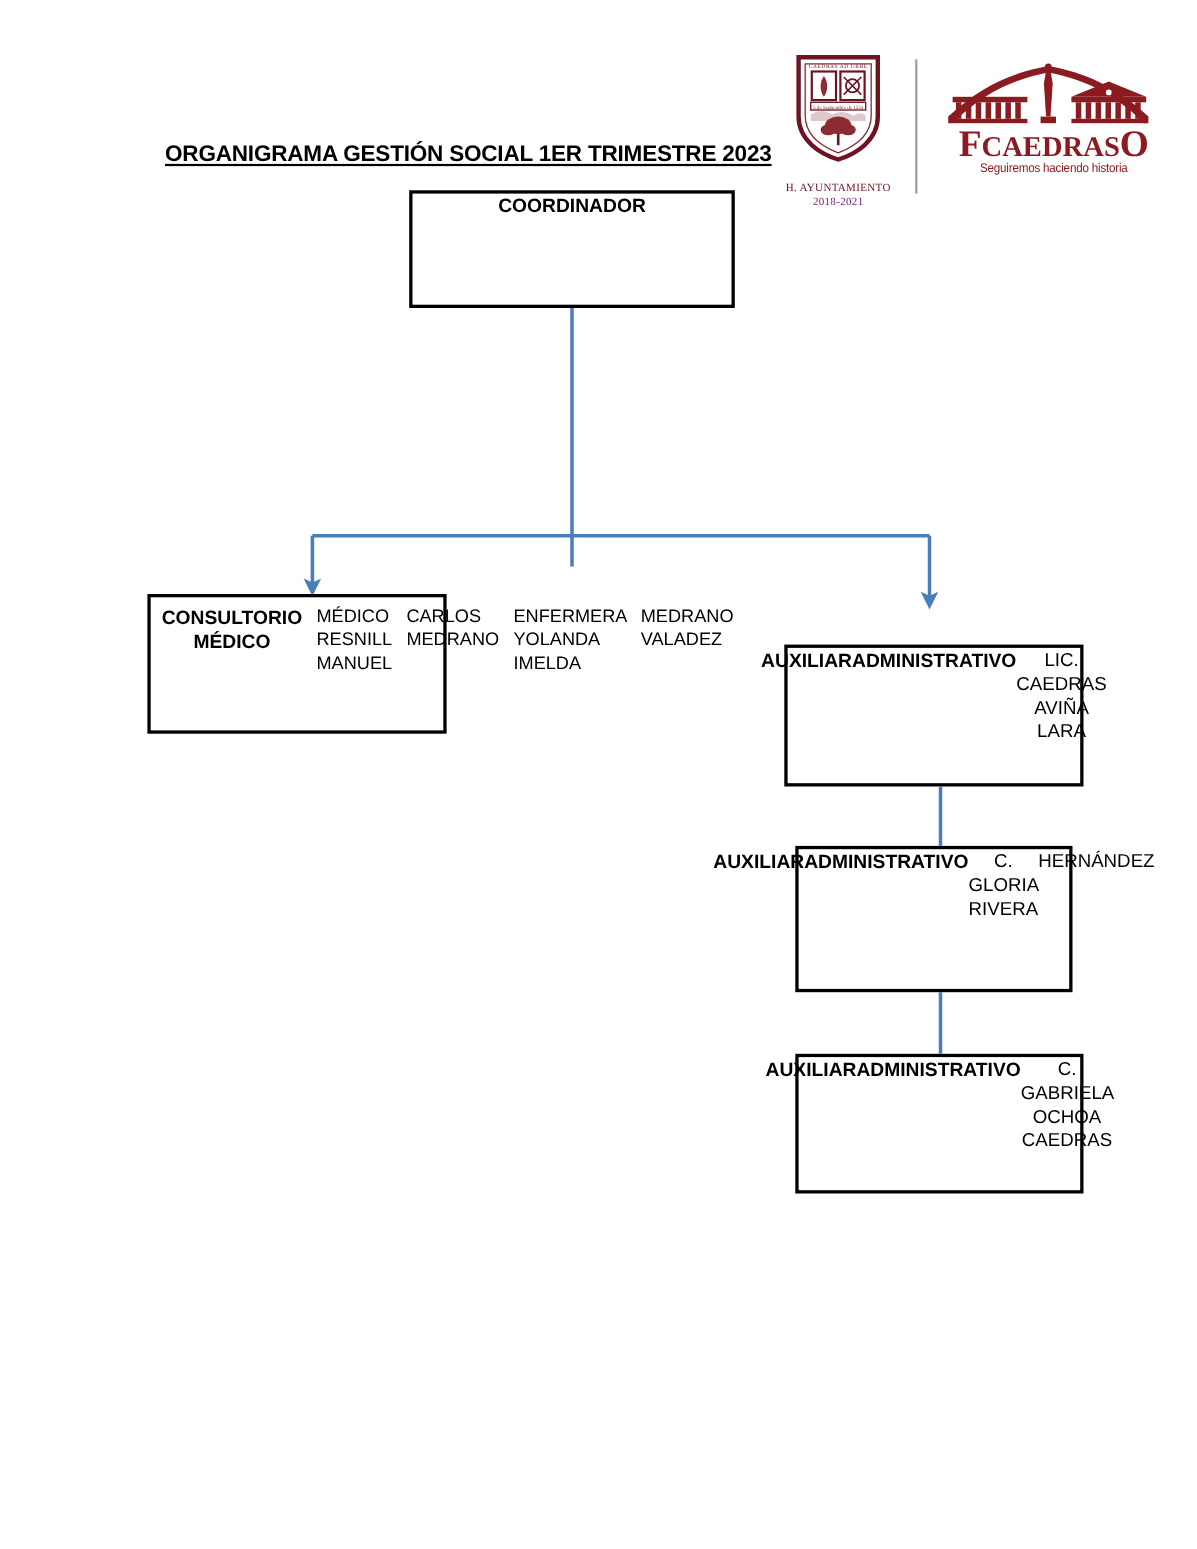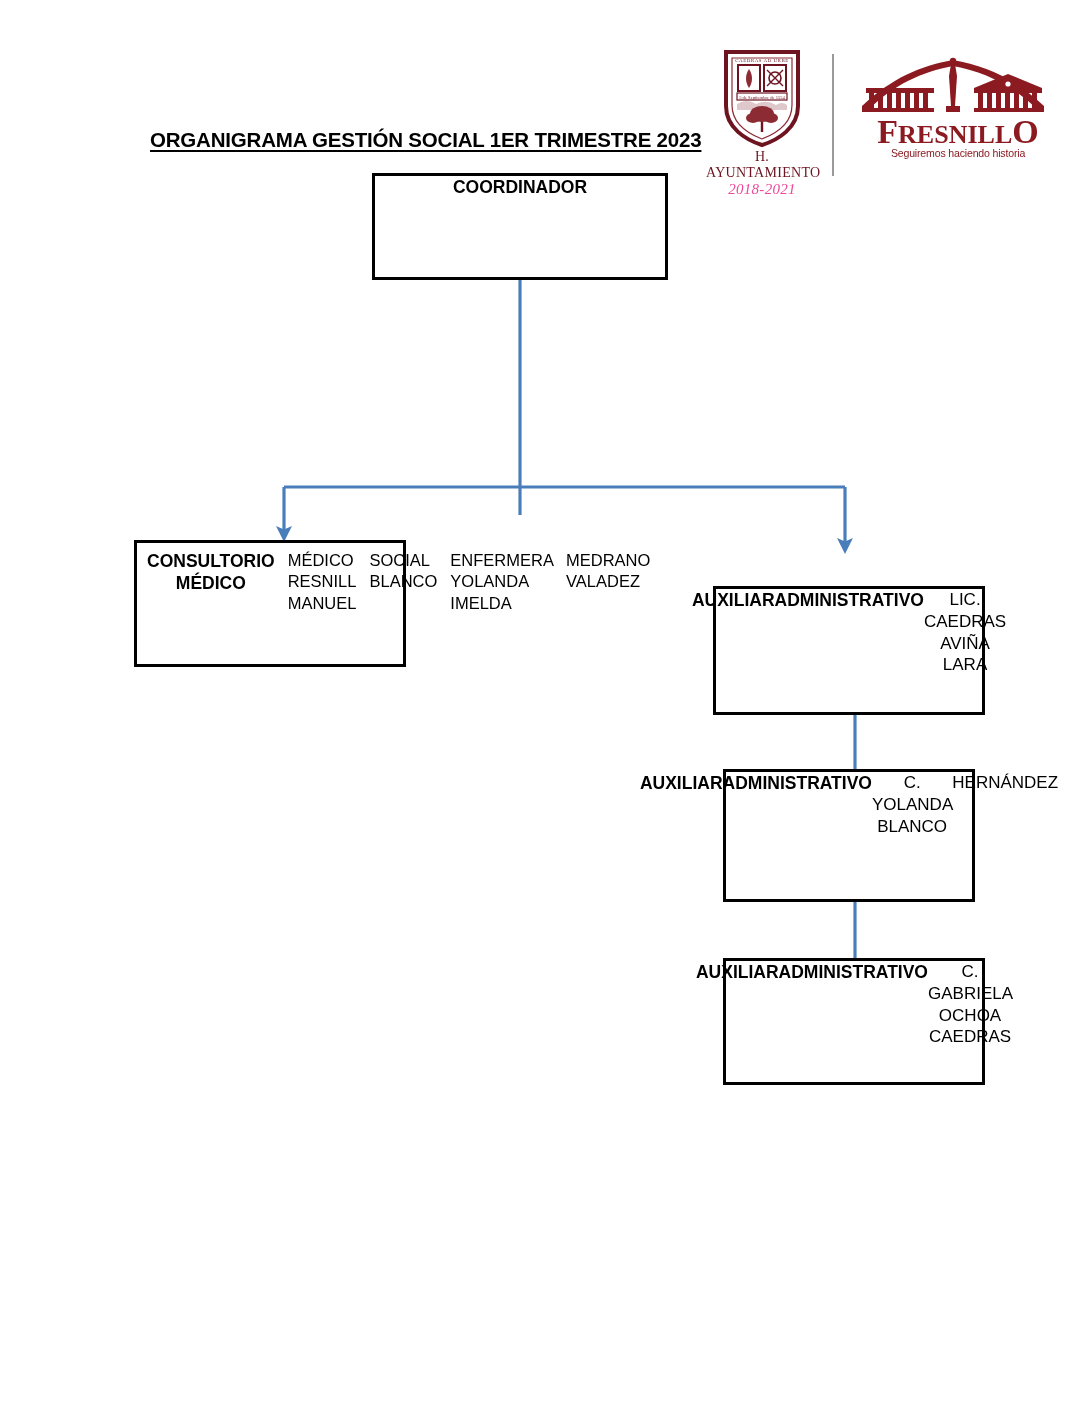--- a/index.html
+++ b/index.html
@@ -41,33 +41,32 @@
   .crest-block {
     position: absolute;
     left: 0px;
     top: 0px;
     width: 112px;
     text-align: center;
   }
   .crest-svg { display: block; margin: 0 auto; }
   .crest-caption-1 {
     font-family: "Liberation Serif", serif;
-    font-size: 14px;
+    font-size: 10px;
     color: #6d1420;
     letter-spacing: 0.3px;
     line-height: 1.15;
-    margin-top: 1px;
+    margin-top: 18px;
   }
   .crest-caption-2 {
     font-family: "Liberation Serif", serif;
-    font-size: 15px;
-    color: #ec4899;
+    font-size: 10px;
+    color: #701a75;
     letter-spacing: 0.3px;
     line-height: 1.1;
-    font-style: italic;
   }
 
   .logo-divider {
     position: absolute;
     left: 126px;
     top: 6px;
     width: 1.5px;
     height: 122px;
     background: #9a9a9a;
   }
@@ -224,21 +223,21 @@
           <rect x="129" y="37" width="5" height="15"></rect>
           <rect x="138" y="37" width="5" height="15"></rect>
           <rect x="147" y="37" width="5" height="15"></rect>
           <rect x="156" y="37" width="5" height="15"></rect>
           <rect x="165" y="37" width="5" height="15"></rect>
           <rect x="174" y="37" width="5" height="15"></rect>
         </g>
         <circle cx="150" cy="28" r="2.6" fill="#ffffff"></circle>
       </g>
     </svg>
-    <div class="fresnillo-word"><span class="cap">F</span><span class="sml">RESNILL</span><span class="cap">O</span></div>
+    <div class="fresnillo-word"><span class="cap">F</span><span class="sml">CAEDRAS</span><span class="cap">O</span></div>
     <div class="fresnillo-tag">Seguiremos haciendo historia</div>
   </div>
 </div>
 
 <svg class="connectors">
   <defs>
     <marker id="arrowhead" viewBox="0 0 12 12" refX="6" refY="6" markerWidth="6" markerHeight="6" orient="auto-start-reverse">
       <path d="M 1 1 L 11 6 L 1 11 L 3.2 6 Z" fill="#4A7EBB"></path>
     </marker>
   </defs>
@@ -256,35 +255,35 @@
   <line x1="855" y1="902" x2="855" y2="958" stroke="#4A7EBB" stroke-width="3.2"></line>
 </svg>
 
 <div class="node" id="node-coordinador">
   <div class="node-title">COORDINADOR</div>
 </div>
 
 <div class="node" id="node-consultorio">
   <div class="node-title">CONSULTORIO MÉDICO</div>
   <div class="node-line-left">MÉDICO RESNILL MANUEL</div>
-  <div class="node-line-left">SOCIAL  BLANCO</div>
+  <div class="node-line-left">CARLOS  MEDRANO</div>
   <div class="node-line-left">ENFERMERA YOLANDA IMELDA</div>
   <div class="node-line-left">MEDRANO VALADEZ</div>
 </div>
 
 <div class="node" id="node-aux-1">
   <div class="node-title">AUXILIAR</div>
   <div class="node-title">ADMINISTRATIVO</div>
   <div class="node-sub">LIC. CAEDRAS AVIÑA LARA</div>
 </div>
 
 <div class="node" id="node-aux-2">
   <div class="node-title">AUXILIAR</div>
   <div class="node-title">ADMINISTRATIVO</div>
-  <div class="node-sub">C. YOLANDA BLANCO</div>
+  <div class="node-sub">C. GLORIA RIVERA</div>
   <div class="node-sub">HERNÁNDEZ</div>
 </div>
 
 <div class="node" id="node-aux-3">
   <div class="node-title">AUXILIAR</div>
   <div class="node-title">ADMINISTRATIVO</div>
   <div class="node-sub">C. GABRIELA OCHOA CAEDRAS</div>
 </div>
 
 </body></html>

